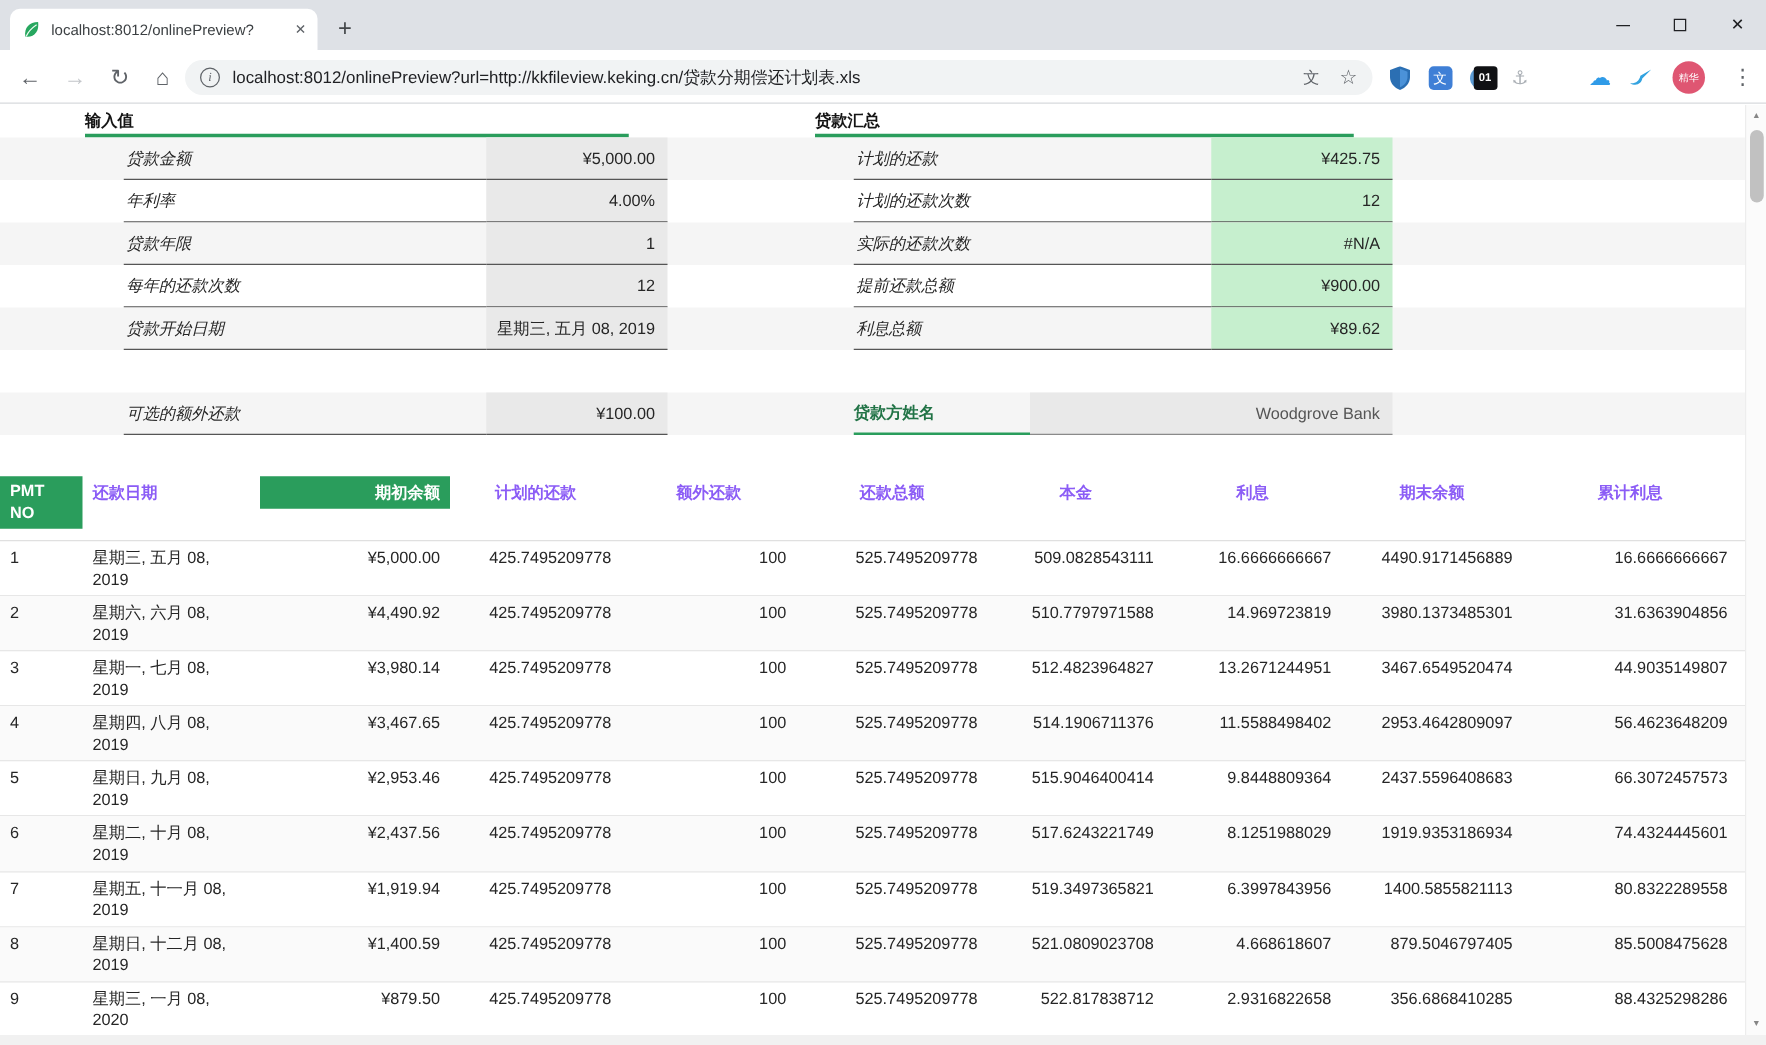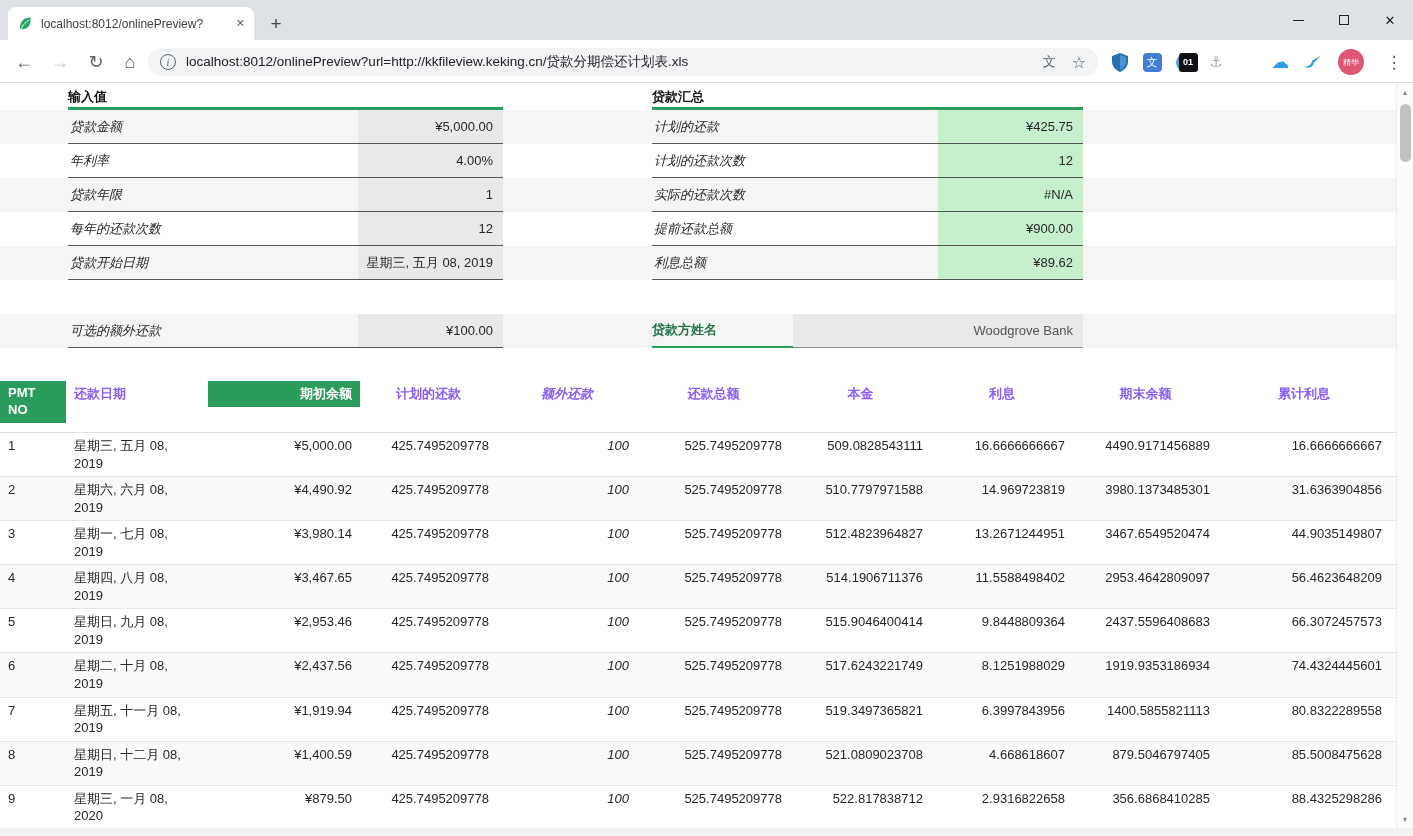--- a/index.html
+++ b/index.html
@@ -53,39 +53,39 @@
   
   .content { position:absolute; top:84px; left:0; width:1396px; height:744px; background:#fff; overflow:hidden; }
   .title-row { position:relative; height:26px; }
   .sec-title { position:absolute; top:0; height:26px; padding-top:4px; font-weight:bold; font-size:13px;
                color:#141414; border-bottom:3px solid #2a9d5c; }
   .left-title { left:68px; width:435px; }
   .right-title { left:652px; width:431px; }
 
   .srow { position:relative; height:34px; width:100%; }
   .srow.stripe { background:#f5f5f5; }
-  .scell { position:absolute; top:0; bottom:0; display:flex; align-items:center; font-size:13px; color:#262626; }
+  .scell { position:absolute; top:0; bottom:0; display:flex; align-items:center; font-size:13px; color:#262626;margin-left:31px; }
   .l-label { left:68px; width:290px; border-bottom:1px solid #555; font-style:italic; padding-left:2px; }
   .l-value { left:358px; width:145px; background:#e9e9e9; border-bottom:1px solid #555;
              justify-content:flex-end; padding-right:10px; }
   .r-label { left:652px; width:286px; border-bottom:1px solid #555; font-style:italic; padding-left:2px; }
   .r-value { left:938px; width:145px; background:#c6efce; border-bottom:1px solid #555;
              justify-content:flex-end; padding-right:10px; }
   .lender-label { left:652px; width:141px; border-bottom:2px solid #2a9d5c; color:#217346; font-weight:bold; }
   .lender-value { left:793px; width:290px; background:#e9e9e9; border-bottom:1px solid #8a8a8a;
                   justify-content:flex-end; padding-right:10px; color:#555; }
 
   
   .trow { display:flex; align-items:flex-start; min-height:34px; border-bottom:1px solid #e7e7e7; width:1396px; }
   .trow.stripe { background:#fafafa; }
   .tcell { display:flex; align-items:center; justify-content:flex-end; font-size:13px; color:#262626;
            padding:4px 8px; line-height:1.35; }
   .tcell.al { justify-content:flex-start; text-align:left; }
   .c0{width:66px;} .c1{width:142px; white-space:normal;} .c2{width:152px;padding-left:33px;} .c3{width:137px;}
-  .c4{width:140px;font-style:italic;} .c5{width:153px;} .c6{width:141px;} .c7{width:142px;} .c8{width:145px;} .c9{width:172px;}
+  .c4{width:140px;} .c5{width:153px;} .c6{width:141px;} .c7{width:142px;} .c8{width:145px;} .c9{width:172px;}
   .thead { min-height:52px; border-bottom:1px solid #e0e0e0; }
   .thead .tcell { color:#8b5cf6; font-weight:bold; justify-content:center; }
   .thead .h-green { background:#2a9d5c; color:#fff; }
   .thead .c0 { justify-content:flex-start; white-space:normal; line-height:1.3; }
   .thead .c1 { justify-content:flex-start; }
   .thead .c2 { justify-content:flex-end; }
 
   
   .vscroll { position:absolute; top:84px; right:0; width:17px; height:744px; background:#fbfbfb;
              border-left:1px solid #ededed; }

